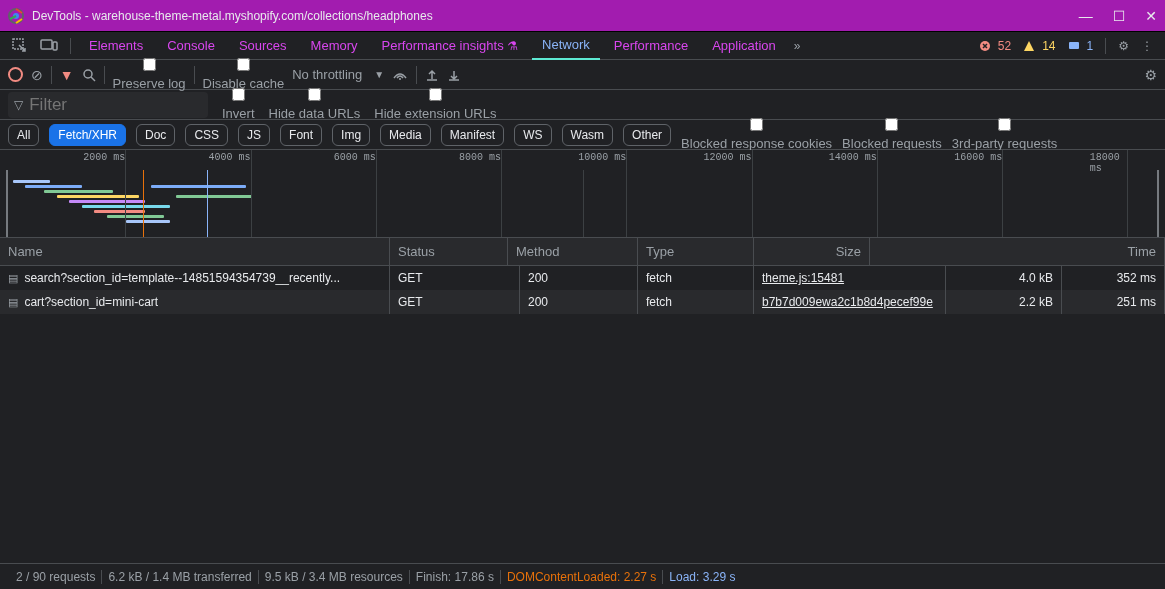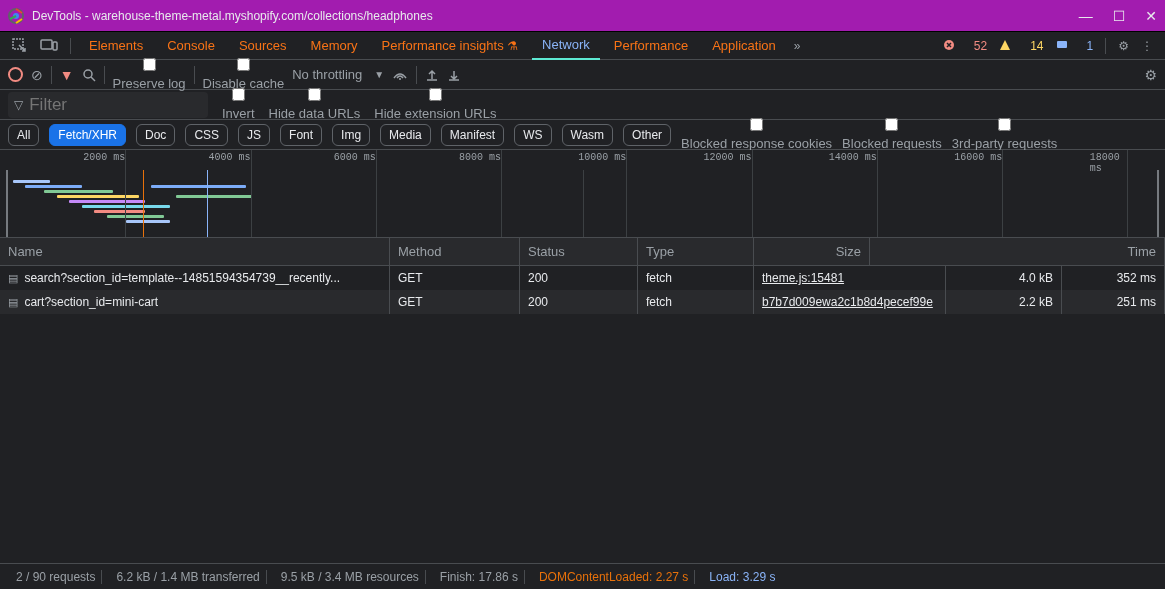--- a/index.html
+++ b/index.html
@@ -5,24 +5,24 @@
 * { margin: 0; padding: 0; box-sizing: border-box; }
 body { font-family: "Segoe UI", Arial, sans-serif; font-size: 12px; background: #202124; color: #e8eaed; width: 1165px; height: 589px; overflow: hidden; display: flex; flex-direction: column; }
 .titlebar { height: 32px; background: #a21caf; display: flex; align-items: center; padding: 0 8px; border-bottom: 1px solid #000; }
 .titlebar .logo { width: 16px; height: 16px; margin-right: 8px; }
 .titlebar .title { flex: 1; font-size: 12px; color: #e8eaed; }
 .titlebar .win-controls { display: flex; gap: 20px; align-items: center; }
 .titlebar .win-controls span { color: #e8eaed; cursor: pointer; font-size: 14px; }
 .tabstrip { height: 28px; background: #202124; display: flex; align-items: center; border-bottom: 1px solid #494c50; padding: 0 8px; gap: 4px; }
 .tabstrip .icon-btn { color: #9aa0a6; padding: 4px; cursor: pointer; }
 .tabstrip .divider { width: 1px; height: 16px; background: #494c50; margin: 0 4px; }
-.tabstrip .tab { padding: 6px 10px; color: #f97316; cursor: pointer; font-size: 13px; }
+.tabstrip .tab { padding: 6px 10px; color: #d946ef; cursor: pointer; font-size: 13px; }
 .tabstrip .tab.active { color: #8ab4f8; border-bottom: 2px solid #5eead4; }
 .tabstrip .spacer { flex: 1; }
-.tabstrip .stat { display: inline-flex; gap: 19px; margin: 0 4px; font-size: 12px; }
+.tabstrip .stat { display: inline-flex; align-items: center; gap: 7px; margin: 0 4px; font-size: 12px; }
 .stat.err { color: #f28b82; }
 .stat.warn { color: #fdd663; }
 .stat.info { color: #8ab4f8; }
 .row2 { height: 30px; display: flex; align-items: center; padding: 0 8px; gap: 8px; border-bottom: 1px solid #494c50; }
 .row2 .circ { width: 15px; height: 15px; border: 2px solid #f28b82; border-radius: 50%; cursor: pointer; }
 .row2 .icon { color: #9aa0a6; cursor: pointer; font-size: 14px; }
 .row2 .funnel { color: #f28b82; }
 .row2 .vdiv { width: 1px; height: 18px; background: #494c50; }
 .chk { display: flex; align-items: center; gap: 5px; color: #9aa0a6; font-size: 13px; flex-direction: column; }
 .chk input { accent-color: #8ab4f8; }
@@ -51,21 +51,21 @@
 .col-type { width: 116px; }
 .col-initiator { width: 192px; }
 .col-size { width: 116px; justify-content: flex-end; text-align: center; }
 .col-time { flex: 1; justify-content: flex-end; border-right: none; }
 .table-body { flex: 1; overflow: auto; background: #202124; }
 .table-row { display: flex; height: 24px; align-items: center; font-size: 12px; color: #e8eaed; }
 .table-row:nth-child(odd) { background: #202124; }
 .table-row:nth-child(even) { background: #292a2d; }
 .table-row .file-icon { color: #9aa0a6; margin-right: 6px; font-size: 11px; }
 .table-row .underline { text-decoration: underline; cursor: pointer; }
-.statusbar { height: 26px; border-top: 1px solid #494c50; display: flex; align-items: center; padding: 0 10px; gap: 8px; font-size: 12px; color: #9aa0a6; }
+.statusbar { height: 26px; border-top: 1px solid #494c50; display: flex; align-items: center; padding: 0 10px; gap: 0; font-size: 12px; color: #9aa0a6; }
 .statusbar .seg { padding: 0 6px; border-right: 1px solid #494c50; }
 .statusbar .seg:last-child { border-right: none; }
 .statusbar .dcl { color: #e8710a; }
 .statusbar .load { color: #8ab4f8; }
 svg { display: block; }
 </style>
 </head>
 <body>
 
 <div class="titlebar">
@@ -264,22 +264,22 @@
     <div class="wf-vline" style="left: 43.0108%; background: rgb(60, 64, 67);"></div>
     <div class="wf-vline" style="left: 53.7634%; background: rgb(60, 64, 67);"></div>
     <div class="wf-vline" style="left: 64.5161%; background: rgb(60, 64, 67);"></div>
     <div class="wf-vline" style="left: 75.2688%; background: rgb(60, 64, 67);"></div>
     <div class="wf-vline" style="left: 86.0215%; background: rgb(60, 64, 67);"></div>
     <div class="wf-vline" style="left: 96.7742%; background: rgb(60, 64, 67);"></div>
   </div>
 
 <div class="table-head">
   <div class="col col-name">Name</div>
+  <div class="col col-status">Status</div>
   <div class="col col-method">Method</div>
-  <div class="col col-status">Status</div>
   <div class="col col-type">Type</div>
   <div class="col col-size">Size</div>
   <div class="col col-time">Time</div>
 </div>
 
 <div class="table-body" id="tbody">
     <div class="table-row">
       <div class="col col-name">
         <span class="file-icon">▤</span>
         <span>search?section_id=template--14851594354739__recently...</span>

